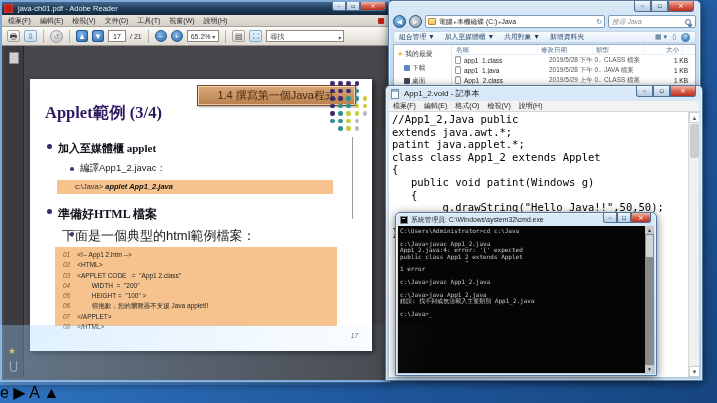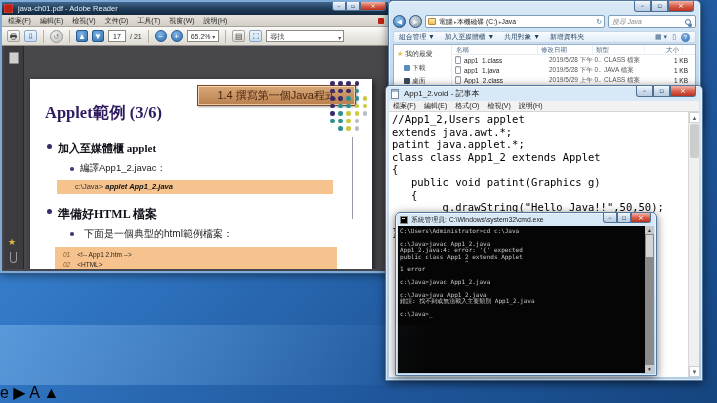--- a/index.html
+++ b/index.html
@@ -15,21 +15,21 @@
     box-shadow:0 2px 10px rgba(0,0,0,.55), inset 0 0 0 1px rgba(255,255,255,.55);}
   .winbtns{position:absolute;top:0;display:flex;}
   .winbtns .b{width:17px;height:11px;margin-left:0;border:1px solid #4d6f94;border-top:none;
     background:linear-gradient(#f4f9fd,#cfdded 50%,#b9cce2);color:#23415f;font:7px/10px "DejaVu Sans",sans-serif;
     text-align:center;}
   .winbtns .b.first{border-radius:0 0 0 3px;}
   .winbtns .b.close{width:26px;border-radius:0 0 3px 0;background:linear-gradient(#f2b6ac,#d9614d 50%,#b8321f);color:#fff;}
   .winbtns .b.min::before{content:"–";} .winbtns .b.max::before{content:"▫";} .winbtns .b.close::before{content:"×";}
 
   
-  .pdf{left:0;top:0;width:390px;height:273px;background:#46464b;border:2px solid #7fa9d6;
+  .pdf{left:0;top:0;width:390px;height:382px;background:#46464b;border:2px solid #7fa9d6;
     box-shadow:0 0 0 1px #2f5a8c,0 2px 9px rgba(0,0,0,.5);}
   .pdf-titlebar{position:relative;height:13px;background:linear-gradient(#41678c,#1d3a57 55%,#14293f);
     color:#e9f1f8;font-size:7.5px;line-height:13px;padding-left:16px;}
   .pdf-appicon{position:absolute;left:2px;top:2px;width:9px;height:9px;background:#c22015;border-radius:1px;
     box-shadow:inset 0 0 1px #fff;}
   .pdf-titlebar .winbtns{right:2px;} .pdf-titlebar .b{height:9px;width:14px;font-size:6px;line-height:8px;}
   .pdf-menubar{height:12px;background:linear-gradient(#e6e2db,#d3cfc7);border-bottom:1px solid #a9a49b;
     display:flex;align-items:center;gap:9px;padding:0 6px;font-size:7px;color:#2a2a2a;position:relative;}
   .menu-accent{position:absolute;right:4px;top:3px;width:6px;height:6px;background:#c22015;border-radius:1px;}
   .pdf-toolbar{height:19px;background:linear-gradient(#fbfaf7,#ddd9d2);border-bottom:1px solid #96918a;
@@ -70,21 +70,21 @@
   .dotgrid .y{background:#c9c93a;} .dotgrid .g{background:#b9b9c9;} .dotgrid .e{background:transparent;}
   .sl-vline{position:absolute;left:322px;top:58px;width:1px;height:82px;background:#9a9aa6;}
   .sl-title{position:absolute;left:15px;top:23px;font:bold 16.5px "Liberation Serif",serif;color:#2e1a5e;}
   .sl-b1{position:absolute;left:28px;top:62px;font:bold 11px "Liberation Serif",serif;color:#101018;}
   .sl-b2{position:absolute;left:28px;top:127px;font:bold 12px "Liberation Serif",serif;color:#101018;}
   .bdot{position:absolute;left:17px;width:5px;height:5px;border-radius:50%;background:#3a2a6a;}
   .bdot.d1{top:65px;} .bdot.d2{top:130px;}
   .sdot{position:absolute;left:40px;width:3.5px;height:3.5px;border-radius:50%;background:#4a3a7a;}
   .sdot.s1{top:88px;} .sdot.s2{top:153px;}
   .sl-sb1{position:absolute;left:50px;top:83px;font-size:9.5px;color:#222;}
-  .sl-sb2{position:absolute;left:54px;top:148px;font-size:10px;color:#222;}
+  .sl-sb2{position:absolute;left:32px;top:148px;font-size:13px;color:#222;}
   .sl-code1{position:absolute;left:27px;top:101px;width:276px;height:14px;background:#f6c38e;
     font:7.5px/14px "DejaVu Sans Mono",monospace;color:#333;padding-left:18px;}
   .sl-code1 b{font-style:italic;color:#111;}
   .sl-codeblock{position:absolute;left:25px;top:168px;width:282px;height:79px;background:#f6c38e;padding:3px 0 0 8px;}
   .hline{white-space:pre;font:6.5px/9.3px "DejaVu Sans Mono",monospace;color:#222;}
   .hline i{font-style:italic;color:#8a5a2a;margin-right:7px;}
   .sl-pagenum{position:absolute;right:14px;bottom:12px;font-size:6.5px;font-style:italic;color:#666;}
 
   
   .explorer{left:388px;top:0;width:313px;height:126px;}
@@ -289,21 +289,21 @@
             <i class="y"></i>
             <i class="g"></i>
             <i class="e"></i>
           <i class="e"></i>
             <i class="t"></i>
             <i class="y"></i>
             <i class="g"></i>
             <i class="e"></i>
         </span>
         <span class="sl-vline"></span>
-        <div class="sl-title">Applet範例 (3/6)</div>
+        <div class="sl-title">Applet範例 (3/4)</div>
         <i class="bdot d1"></i>
         <div class="sl-b1">加入至媒體櫃 applet</div>
         <i class="sdot s1"></i>
         <div class="sl-sb1">編譯App1_2.javac：</div>
         <div class="sl-code1"><span>c:\Java&gt; </span><b>applet App1_2.java</b></div>
         <i class="bdot d2"></i>
         <div class="sl-b2">準備好HTML 檔案</div>
         <i class="sdot s2"></i>
         <div class="sl-sb2">下面是一個典型的html範例檔案：</div>
         <div class="sl-codeblock">
@@ -408,26 +408,26 @@
     </div>
     <div class="n-menu">
       <span>檔案(F)</span>
       <span>編輯(E)</span>
       <span>格式(O)</span>
       <span>檢視(V)</span>
       <span>說明(H)</span>
     </div>
     <div class="n-body">
       <div class="n-text">
-        <div class="np-line">//App1_2,Users applet</div>
+        <div class="np-line">//App1_2,Java public</div>
         <div class="np-line">extends java.awt.*;</div>
         <div class="np-line">patint java.applet.*;</div>
         <div class="np-line">class class App1_2 extends Applet</div>
         <div class="np-line">{</div>
-        <div class="np-line">   public void patint(Graphics g)</div>
+        <div class="np-line">   public void patint(Windows g)</div>
         <div class="np-line">   {</div>
         <div class="np-line">        g.drawString("Hello Java!!",50,50);</div>
         <div class="np-line">   }</div>
         <div class="np-line">}</div>
       </div>
       <div class="n-vscroll">
         <i class="up"></i>
         <i class="thumb"></i>
         <i class="dn"></i>
       </div>

